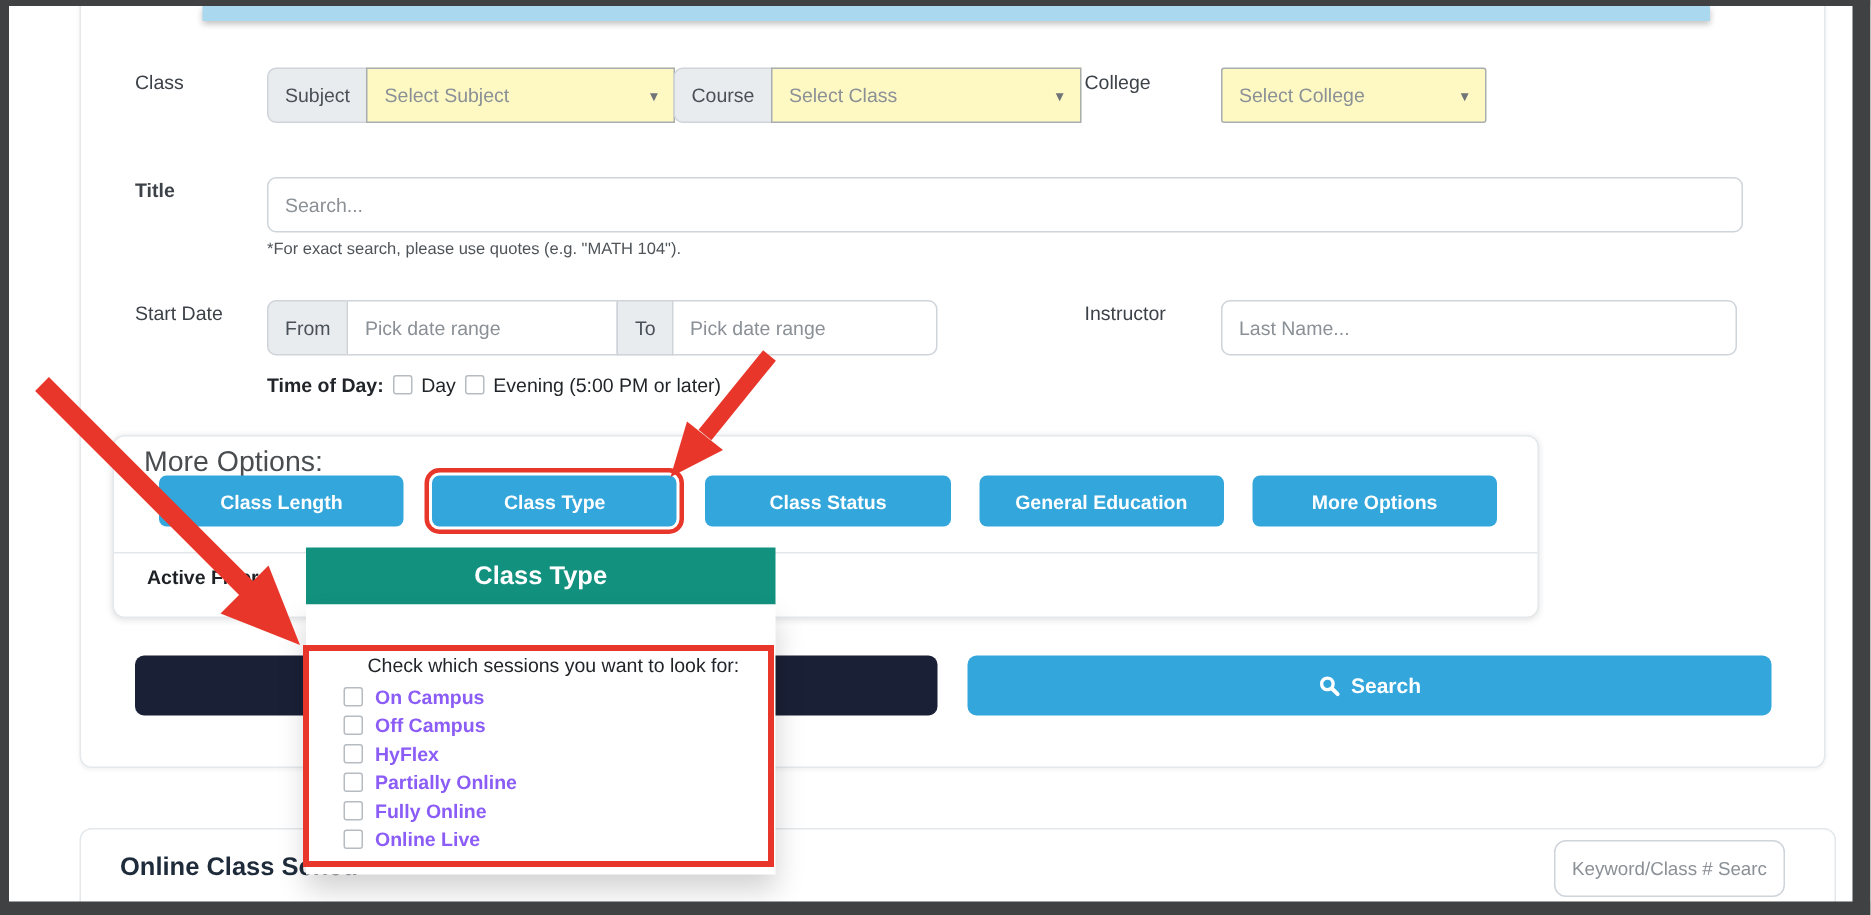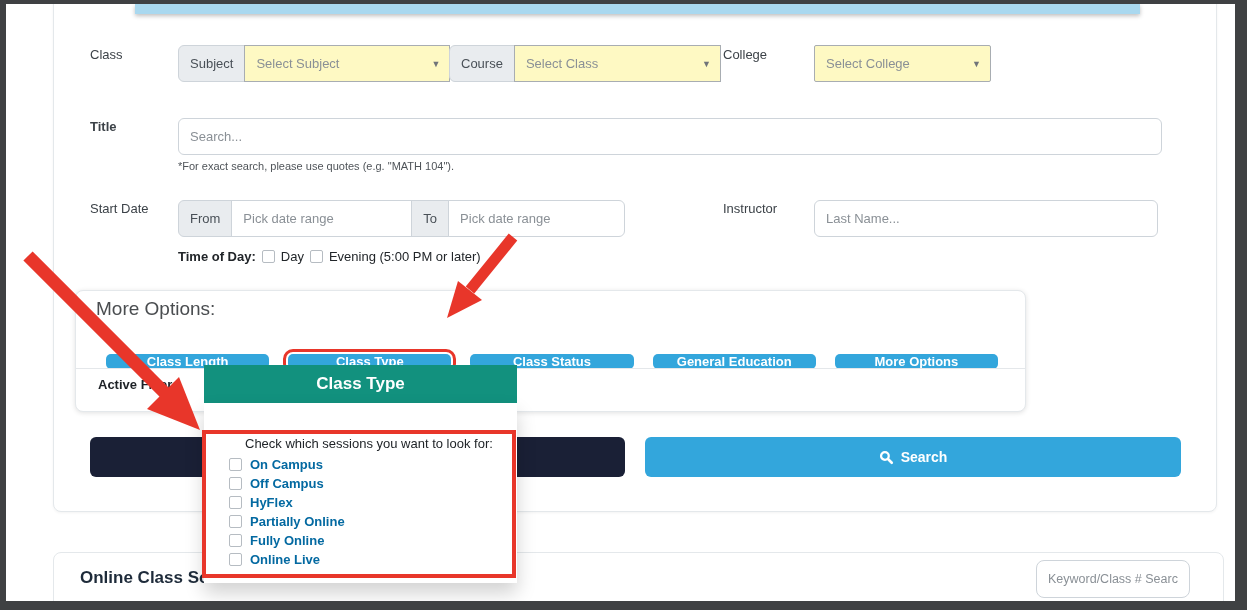--- a/index.html
+++ b/index.html
@@ -47,40 +47,40 @@
   .grp input.end{border-radius:0 6px 6px 0;}
 
   .help{position:absolute;left:178px;top:160px;font-size:11px;color:#4f5459;z-index:2;}
 
   .tod{position:absolute;left:178px;top:249px;display:flex;align-items:center;gap:6px;
        font-size:13px;color:#212529;z-index:2;}
   .cb{display:inline-block;width:13px;height:13px;border:1px solid #b6bcc2;border-radius:2px;
       background:#fff;flex:0 0 auto;}
 
   .mo-heading{position:absolute;left:20px;top:7px;font-size:19px;color:#4a4d50;}
-  .btn-row{position:absolute;left:30px;right:27px;top:44px;height:34px;display:flex;gap:19px;align-items:flex-end;}
+  .btn-row{position:absolute;left:30px;right:27px;top:26px;height:34px;display:flex;gap:19px;}
   .btn-blue{flex:1;background:var(--blue);color:#fff;border:none;border-radius:5px;
             font-weight:bold;font-size:13px;font-family:inherit;cursor:pointer;}
   .annotated{outline:3px solid var(--red);outline-offset:2px;}
   .mo-divider{position:absolute;left:0;right:0;top:77px;height:1px;background:#e4e7ea;}
   .active-filters{position:absolute;left:22px;top:86px;font-size:13px;font-weight:bold;color:#1d2126;}
 
   .dark-btn{position:absolute;left:90px;top:437px;width:535px;height:40px;background:var(--navy);
             border:none;border-radius:6px;z-index:2;cursor:pointer;}
   .search-btn{position:absolute;left:645px;top:437px;width:536px;height:40px;background:var(--blue);
               border:none;border-radius:6px;z-index:2;color:#fff;font-weight:bold;font-size:14px;
               font-family:inherit;display:flex;align-items:center;justify-content:center;gap:7px;cursor:pointer;}
 
   .popover{position:absolute;left:204px;top:365px;width:313px;z-index:6;}
   .pop-head{height:38px;background:var(--teal);color:#fff;font-weight:bold;font-size:17px;
             display:flex;align-items:center;justify-content:center;}
   .pop-body{position:relative;height:180px;background:#fff;box-shadow:0 10px 18px rgba(0,0,0,.18);}
   .pop-prompt{position:absolute;left:41px;top:33px;font-size:13px;color:#212529;white-space:nowrap;}
   .pop-list{position:absolute;left:25px;top:52px;display:flex;flex-direction:column;}
-  .pop-item{display:flex;align-items:center;gap:8px;height:19px;font-size:13px;font-weight:bold;color:#0369a1;}
+  .pop-item{display:flex;align-items:center;gap:8px;height:19px;font-size:13px;font-weight:bold;color:#8b5cf6;}
 
   .hl-box{position:absolute;left:202px;top:430px;width:314px;height:148px;
           border:4px solid var(--red);z-index:7;pointer-events:none;}
 
   .arrows{position:absolute;left:0;top:0;width:1247px;height:610px;z-index:9;pointer-events:none;}
 
   .ocs-heading{position:absolute;left:80px;top:568px;font-size:17px;font-weight:bold;color:#1e2b3a;z-index:2;}
   .kw-input{left:1036px;top:560px;width:154px;height:38px;border-radius:8px;font-size:12.5px;}
 </style>
 </head>

